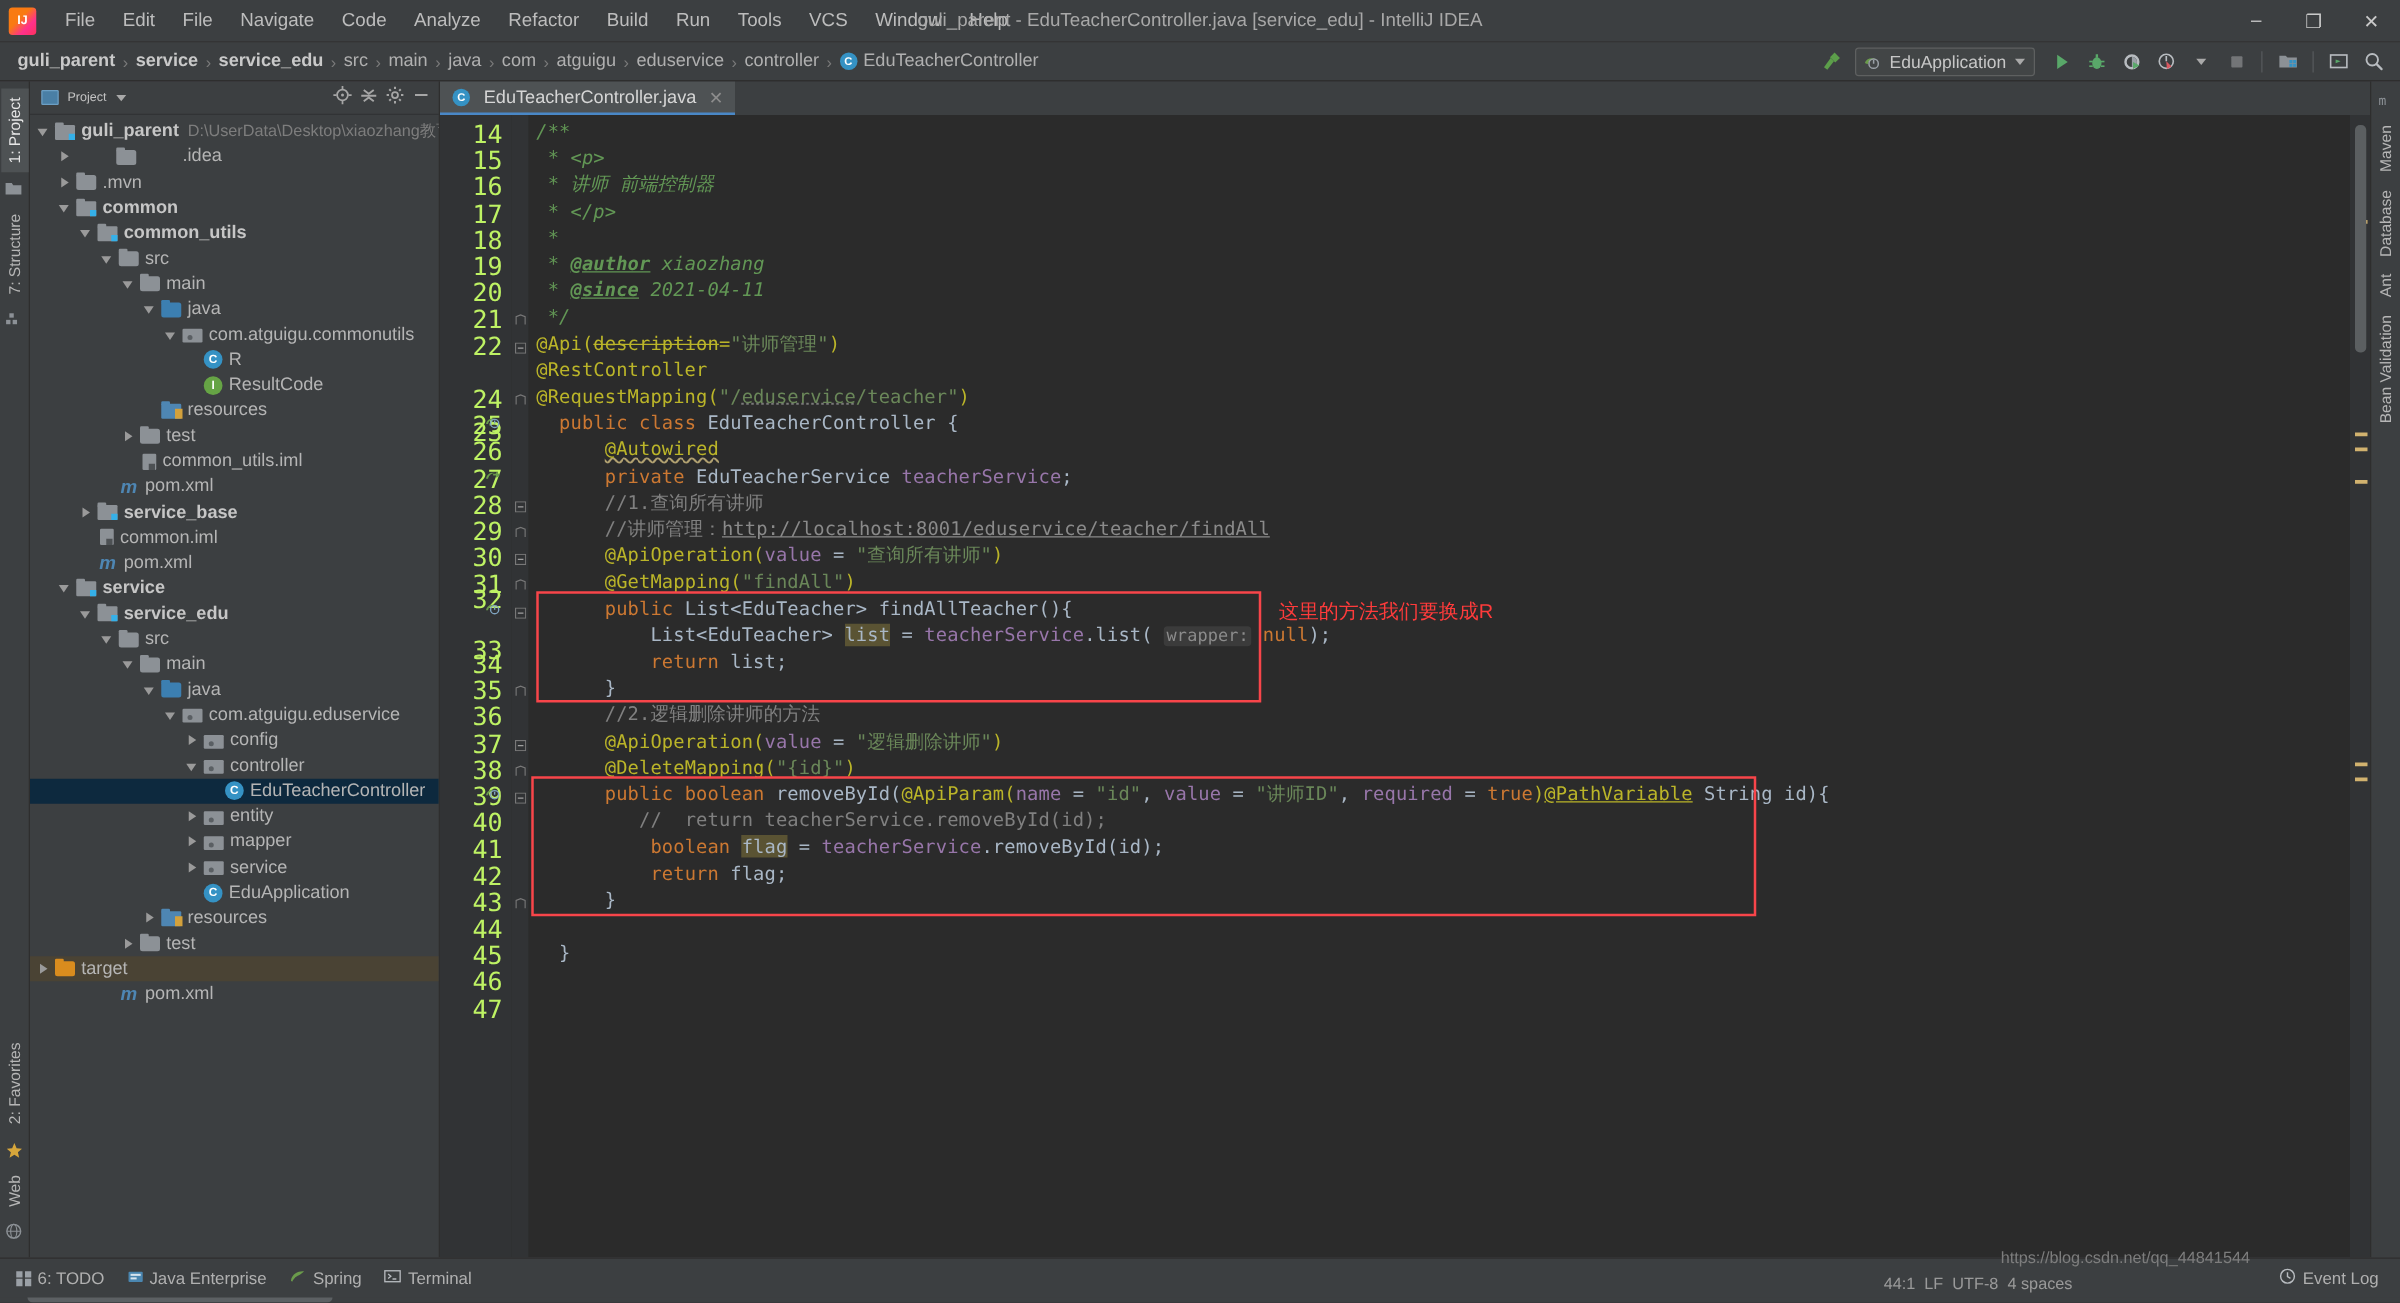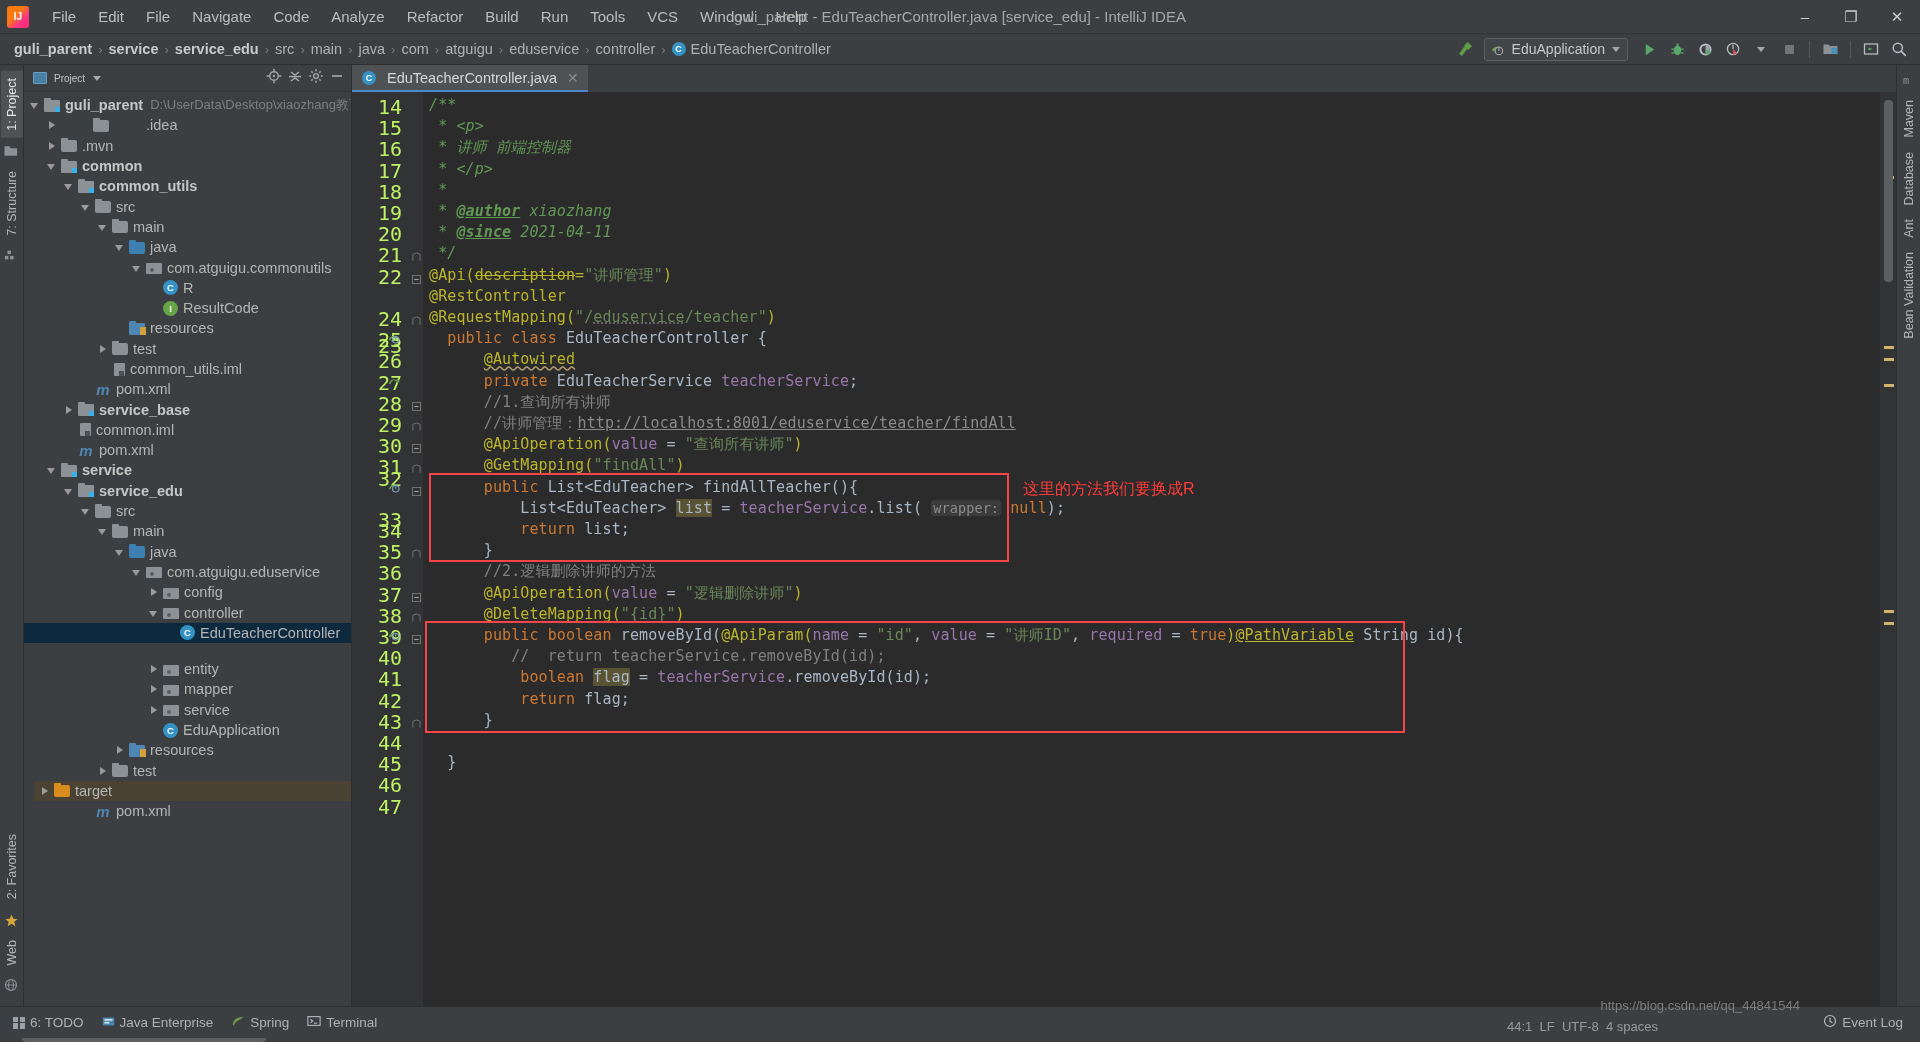--- a/index.html
+++ b/index.html
@@ -583,21 +583,21 @@
               <i class="arrow-d"></i>
             </span>
             <span class="ico ic-pkg"></span>
             <span class="tlabel">controller</span>
           </div>
           <div class="trow sel" style="padding-left: 140px;">
             <span class="tw"></span>
             <span class="ic-class">C</span>
             <span class="tlabel">EduTeacherController</span>
           </div>
-          <div class="trow" style="padding-left: 123px; margin-top: 16px;">
+          <div class="trow" style="padding-left: 123px;">
             <span class="tw">
               <i class="arrow-r"></i>
             </span>
             <span class="ico ic-pkg"></span>
             <span class="tlabel">entity</span>
           </div>
           <div class="trow" style="padding-left: 123px;">
             <span class="tw">
               <i class="arrow-r"></i>
             </span>
@@ -623,21 +623,21 @@
             <span class="ico ic-res"></span>
             <span class="tlabel">resources</span>
           </div>
           <div class="trow" style="padding-left: 72px;">
             <span class="tw">
               <i class="arrow-r"></i>
             </span>
             <span class="ico ic-folder"></span>
             <span class="tlabel">test</span>
           </div>
-          <div class="trow hl" style=" margin-left: 10px;">
+          <div class="trow hl" style="">
             <span class="tw">
               <i class="arrow-r"></i>
             </span>
             <span class="ico ic-target"></span>
             <span class="tlabel">target</span>
           </div>
           <div class="trow" style="padding-left: 55px;">
             <span class="tw"></span>
             <span class="ic-m">m</span>
             <span class="tlabel">pom.xml</span>

